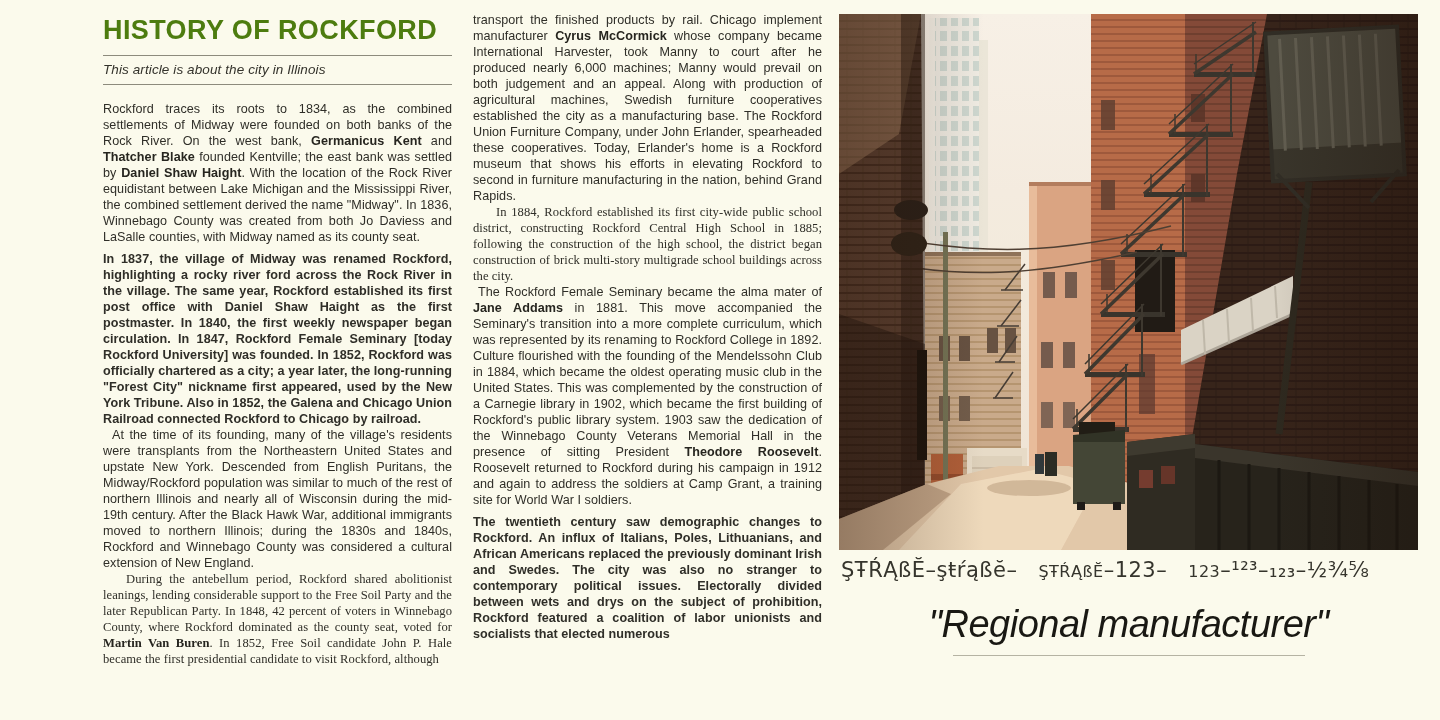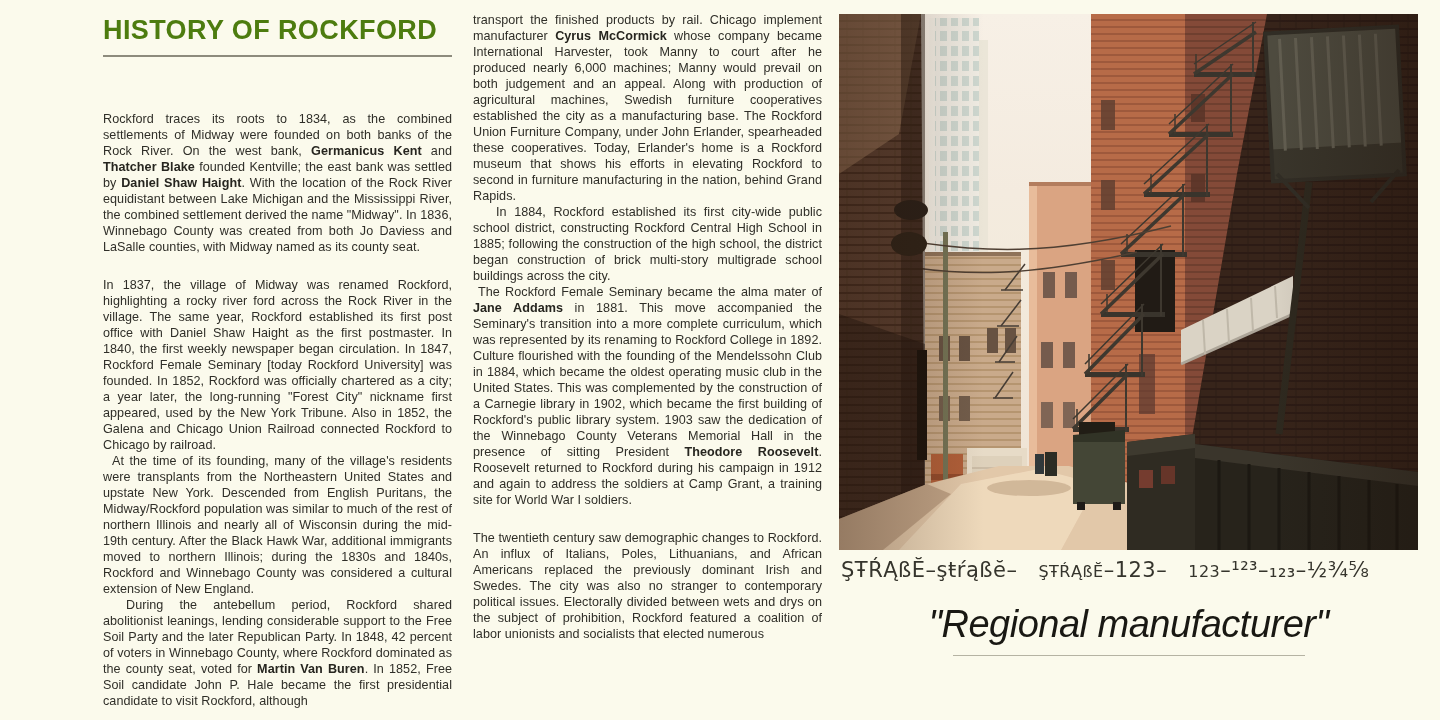--- a/index.html
+++ b/index.html
@@ -14,31 +14,31 @@
     margin:0 0 11px 0;font-size:27px;line-height:28px;font-weight:bold;
     letter-spacing:.4px;color:#4d7c0f;white-space:nowrap;
   }
   .rule{border-top:1px solid #8d8b7d;height:0;}
   .subtitle{
     margin:0;padding:6px 0 7px 0;font-style:italic;font-size:13.5px;
     letter-spacing:.1px;color:#33322b;
   }
   
   .col{position:absolute;width:349px;overflow:hidden;}
-  .col1{left:103px;top:111px;height:603px;}
+  .col1{left:103px;top:101px;height:603px;}
   .col2{left:473px;top:12px;height:702px;}
   .para{
     margin:0;font-size:12.6px;line-height:16px;text-align:justify;
     letter-spacing:.05px;color:#2f2e28;
   }
   .para b{font-weight:bold;color:#26251f;}
-  .gap{margin-top:22px;}
+  .gap{margin-top:6px;font-weight:bold;}
   .ind-s{text-indent:5px;}
   .ind1{text-indent:9px;}
-  .ind2{text-indent:23px;}
+  .ind2{text-indent:23px;font-family:Liberation Serif, serif;}
   
   .photo{position:absolute;left:839px;top:14px;width:579px;height:536px;margin:0;}
   .photo svg{display:block;}
   
   .glyphline{
     position:absolute;left:841px;top:556px;width:579px;
     font-family:"DejaVu Sans","Liberation Sans",sans-serif;
     font-size:21px;line-height:28px;color:#35342c;letter-spacing:.5px;
     white-space:nowrap;
   }
@@ -50,20 +50,21 @@
     letter-spacing:-.5px;
   }
   .quote-rule{width:352px;margin:8px auto 0 auto;border-top:1px solid #b5b3a3;height:0;}
 </style>
 </head>
 <body>
 
 <header class="hdr">
   <h1>HISTORY OF ROCKFORD</h1>
   <div class="rule"></div>
+  <p class="subtitle">This article is about the city in Illinois</p>
   <div class="rule"></div>
 </header>
 
 <div class="col col1">
   <p class="para"><span>Rockford traces its roots to 1834, as the combined settlements of Midway were founded on both banks of the Rock River. On the west bank, </span><b>Germanicus Kent</b><span> and </span><b>Thatcher Blake</b><span> founded Kentville; the east bank was settled by </span><b>Daniel Shaw Haight</b><span>. With the location of the Rock River equidistant between Lake Michigan and the Mississippi River, the combined settlement derived the name "Midway". In 1836, Winnebago County was created from both Jo Daviess and LaSalle counties, with Midway named as its county seat.</span></p>
   <p class="para gap"><span>In 1837, the village of Midway was renamed Rockford, highlighting a rocky river ford across the Rock River in the village. The same year, Rockford established its first post office with Daniel Shaw Haight as the first postmaster. In 1840, the first weekly newspaper began circulation. In 1847, Rockford Female Seminary [today Rockford University] was founded. In 1852, Rockford was officially chartered as a city; a year later, the long-running "Forest City" nickname first appeared, used by the New York Tribune. Also in 1852, the Galena and Chicago Union Railroad connected Rockford to Chicago by railroad.</span></p>
   <p class="para ind1"><span>At the time of its founding, many of the village's residents were transplants from the Northeastern United States and upstate New York. Descended from English Puritans, the Midway/Rockford population was similar to much of the rest of northern Illinois and nearly all of Wisconsin during the mid-19th century. After the Black Hawk War, additional immigrants moved to northern Illinois; during the 1830s and 1840s, Rockford and Winnebago County was considered a cultural extension of New England.</span></p>
   <p class="para ind2"><span>During the antebellum period, Rockford shared abolitionist leanings, lending considerable support to the Free Soil Party and the later Republican Party. In 1848, 42 percent of voters in Winnebago County, where Rockford dominated as the county seat, voted for </span><b>Martin Van Buren</b><span>. In 1852, Free Soil candidate John P. Hale became the first presidential candidate to visit Rockford, although</span></p>
 </div>
 

